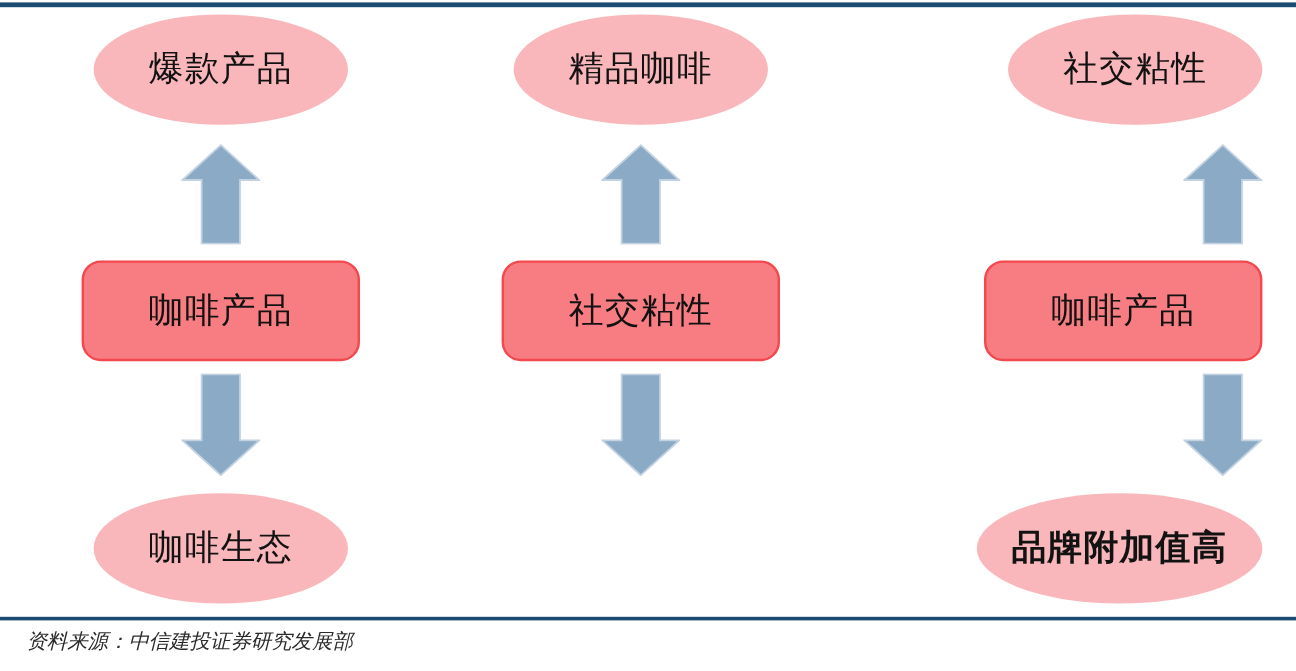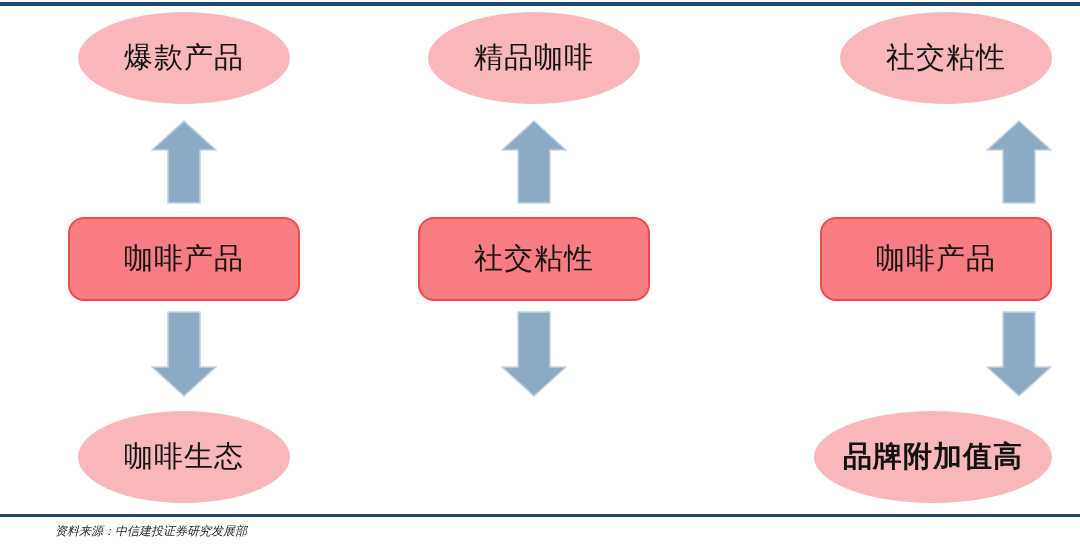--- a/index.html
+++ b/index.html
@@ -61,24 +61,23 @@
   .node-label {
     font-size: 29px;
     letter-spacing: 1px;
     color: var(--node-text, #121212);
     white-space: nowrap;
   }
   .source-note {
     position: absolute; left: 22px; top: 523px;
     font-family: Liberation Serif, serif;
     font-style: italic;
-    font-size: 12px;
+    font-size: 17px;
     color: var(--source-text, #2a2a2a);
     white-space: nowrap;
-    margin-left: 33px;
   }
 </style>
 </head>
 <body>
 
 <div class="canvas">
 
   <div class="rule-top"></div>
 
   <div class="column col-1">

